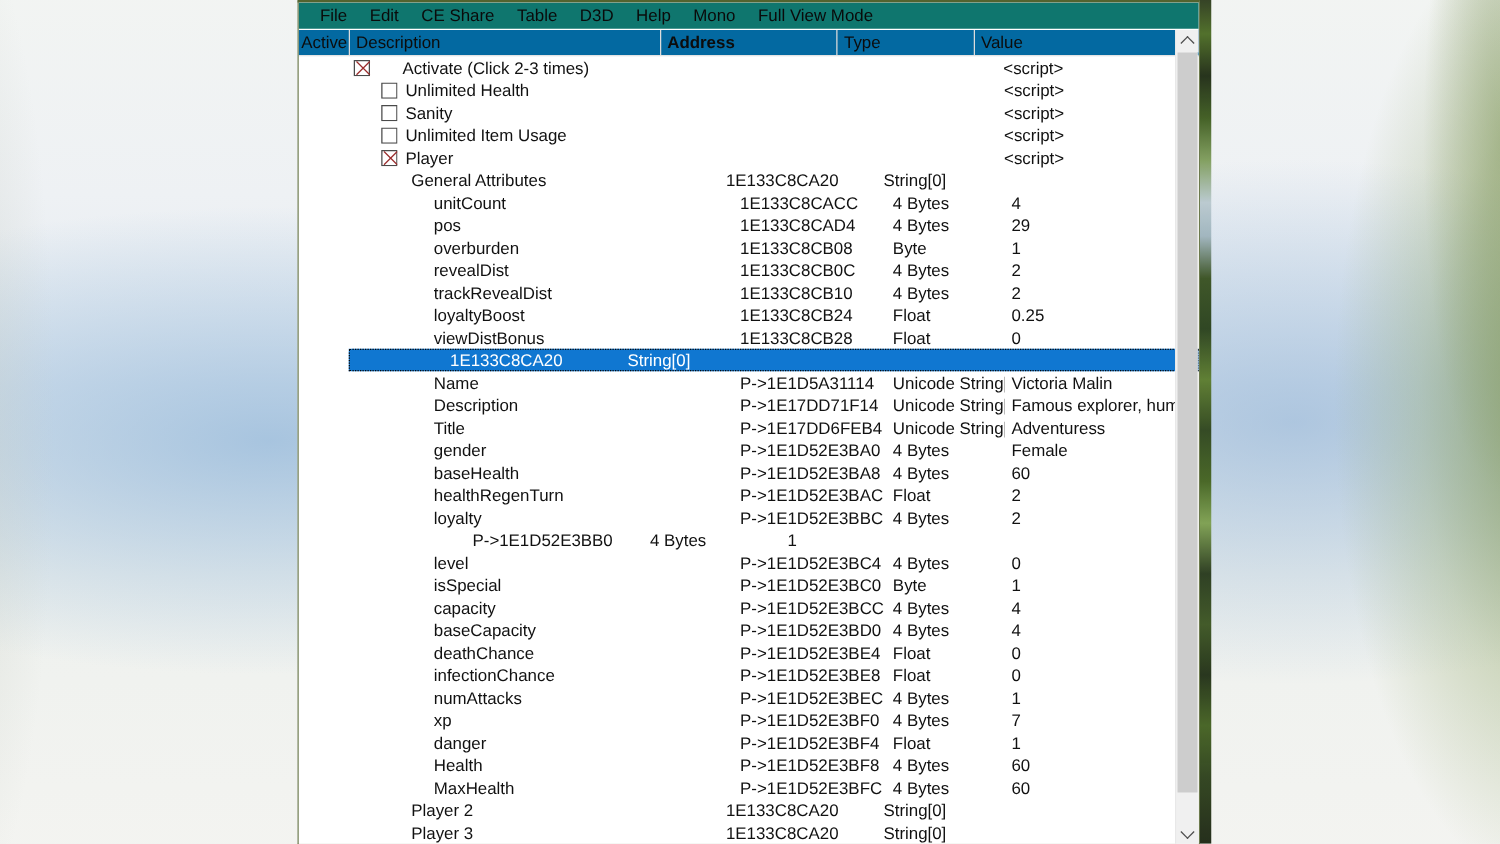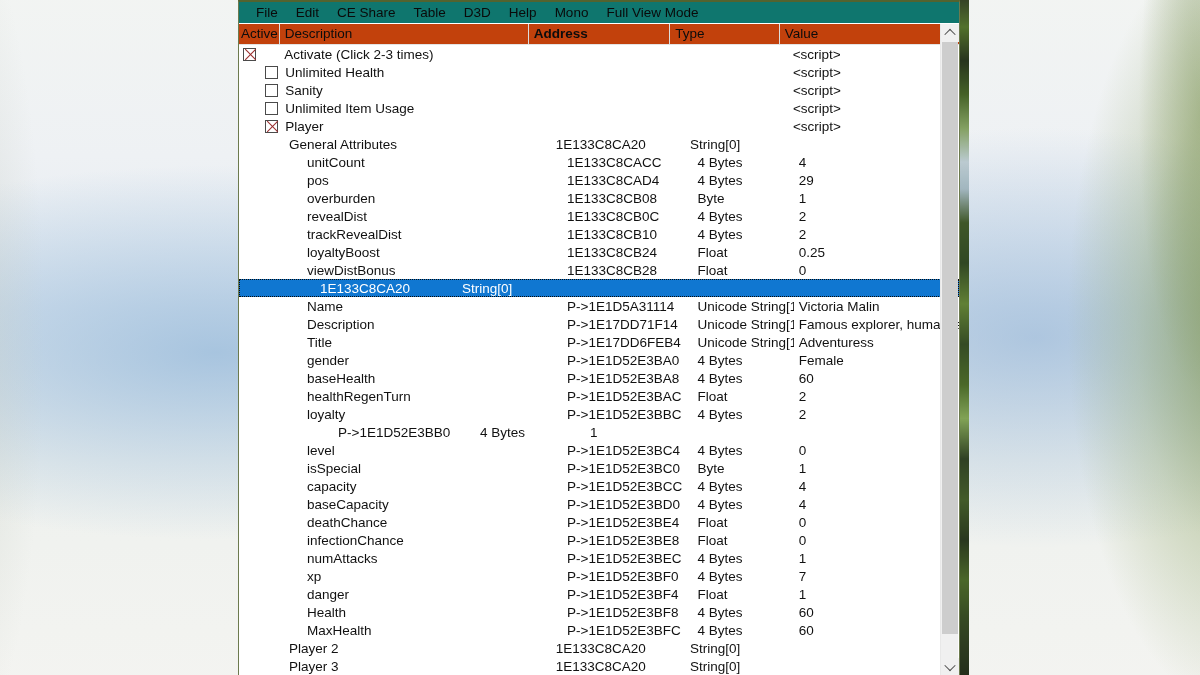--- a/index.html
+++ b/index.html
@@ -99,21 +99,21 @@
     padding: 2px 9px 2px 9px;
     white-space: nowrap;
     line-height: 16px;
     cursor: default;
   }
 
   
   #header-row {
     display: flex;
     height: 21px;
-    background: #c2410c;
+    background: #0369a1;
     border-bottom: 1px solid #e3e3e3;
     box-sizing: border-box;
     position: relative;
   }
   .hcell {
     font-size: 13.5px;
     color: #0c0c0c;
     line-height: 20px;
     padding-left: 5px;
     box-sizing: border-box;
@@ -127,21 +127,21 @@
   .hcell.type-col    { width: 110px; }
   .hcell.value-col   { width: 180px; border-right: none; }
 
   
   #grid-wrap {
     position: relative;
     height: 632px;
     overflow: hidden;
     background: #ffffff;
   }
-  #rows { position: relative; }
+  #rows { position: relative; padding-left: 40px; }
 
   .row {
     display: flex;
     height: 18px;
     align-items: center;
     box-sizing: border-box;
     white-space: nowrap;
   }
   .row.selected {
     background: #1077d1;

